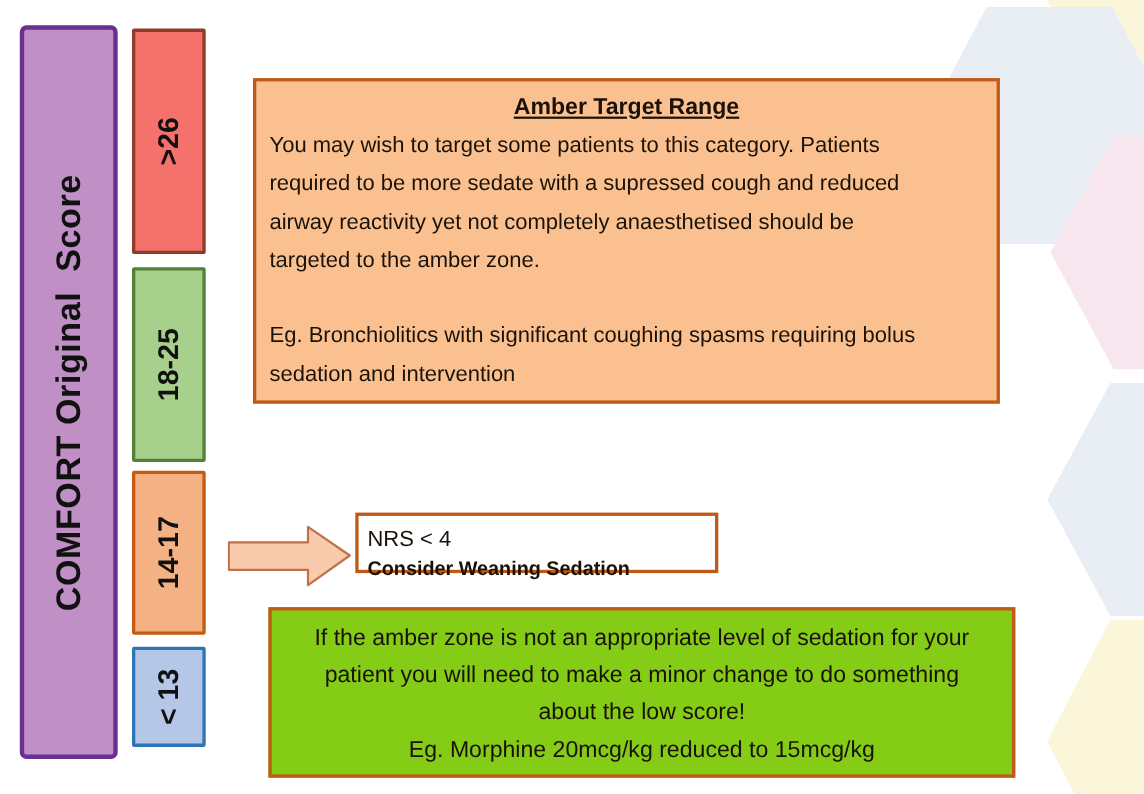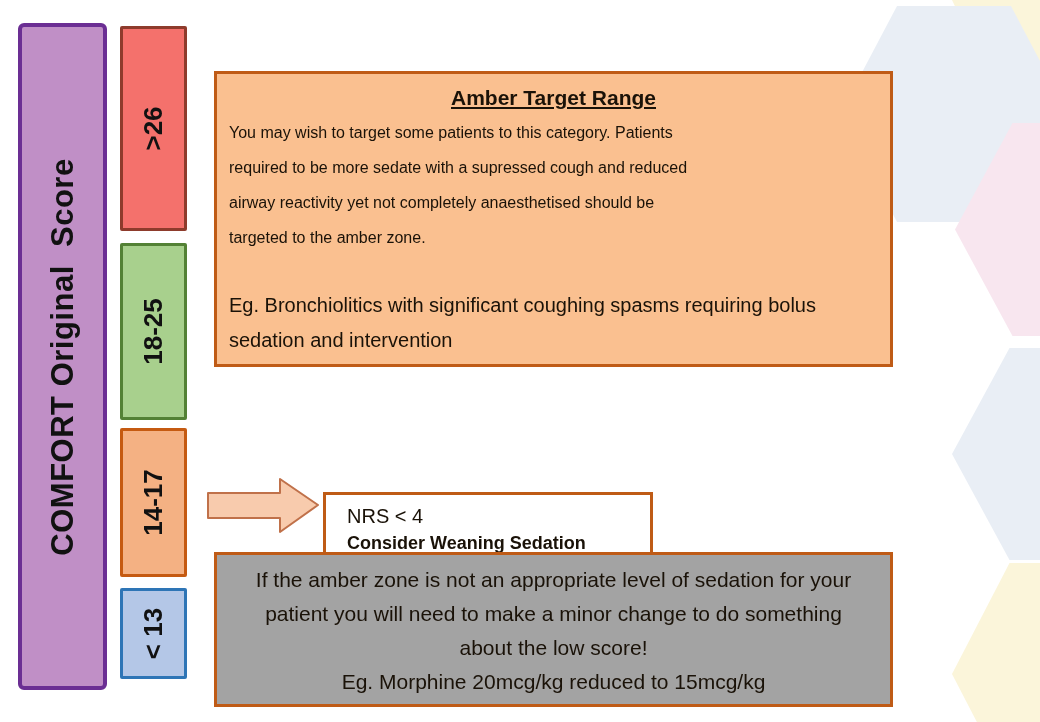--- a/index.html
+++ b/index.html
@@ -80,46 +80,46 @@
   }
   .amber-title {
     text-align: center;
     font-weight: bold;
     text-decoration: underline;
     font-size: 21px;
     line-height: 28px;
   }
   .amber-body {
     margin-top: 3px;
-    font-size: 16px;
+    font-size: 20px;
     line-height: 35px;
     white-space: pre-line;
   }
   .amber-example {
     margin-top: 33px;
     font-size: 20px;
     line-height: 35px;
     white-space: pre-line;
   }
 
   
   .weaning-arrow {
     position: absolute;
     left: 207px; top: 477px;
     width: 113px; height: 57px;
     z-index: 1;
   }
   .weaning-box {
     position: absolute;
-    left: 323px; top: 492px;
-    width: 330px; height: 75px;
+    left: 323px; top: 466px;
+    width: 330px; height: 55px;
     border: 3px solid;
     box-sizing: border-box;
     background: #ffffff;
-    padding: 8px 21px;
+    padding: 8px 8px;
     z-index: 1;
   }
   .weaning-line1 { font-size: 20px; line-height: 27px; }
   .weaning-line2 { font-size: 18px; line-height: 27px; font-weight: bold; }
 
   
   .low-score-box {
     position: absolute;
     left: 214px; top: 552px;
     width: 679px; height: 155px;
@@ -154,37 +154,37 @@
   <div class="range-box range-green" style="background-color: rgb(168, 208, 141); border-color: rgb(83, 129, 53);">
     <span class="vtext">18-25</span>
   </div>
   <div class="range-box range-orange" style="background-color: rgb(244, 177, 131); border-color: rgb(197, 90, 17);">
     <span class="vtext">14-17</span>
   </div>
   <div class="range-box range-blue" style="background-color: rgb(180, 199, 231); border-color: rgb(46, 117, 182);">
     <span class="vtext">&lt; 13</span>
   </div>
 
-  <div class="amber-box" style="background-color: rgb(250, 192, 144); border-color: rgb(191, 91, 22);">
+  <div class="amber-box" style="background-color: rgb(250, 192, 144); border-color: rgb(191, 91, 22); margin-left: 16px;">
     <div class="amber-title">Amber Target Range</div>
     <div class="amber-body">You may wish to target some patients to this category. Patients
 required to be more sedate with a supressed cough and reduced
 airway reactivity yet not completely anaesthetised should be
 targeted to the amber zone.</div>
     <div class="amber-example">Eg. Bronchiolitics with significant coughing spasms requiring bolus
 sedation and intervention</div>
   </div>
 
   <svg class="weaning-arrow" viewBox="0 0 113 57" xmlns="http://www.w3.org/2000/svg">
     <polygon id="arrow-shape" points="1,16 73,16 73,2 111,28 73,55 73,41 1,41" stroke-width="2" stroke-linejoin="round" fill="#F8CBAD" stroke="#C0714A"></polygon>
   </svg>
 
   <div class="weaning-box" style="background-color: rgb(255, 255, 255); border-color: rgb(191, 91, 22);">
     <div class="weaning-line1">NRS &lt; 4</div>
     <div class="weaning-line2">Consider Weaning Sedation</div>
   </div>
 
-  <div class="low-score-box" style="background-color: #a3a3a3; border-color: rgb(191, 91, 22);">If the amber zone is not an appropriate level of sedation for your
+  <div class="low-score-box" style="background-color: #84cc16; border-color: rgb(191, 91, 22); margin-left: 30px;">If the amber zone is not an appropriate level of sedation for your
 patient you will need to make a minor change to do something
 about the low score!
 Eg. Morphine 20mcg/kg reduced to 15mcg/kg</div>
 
 </div>
 
 </body></html>

